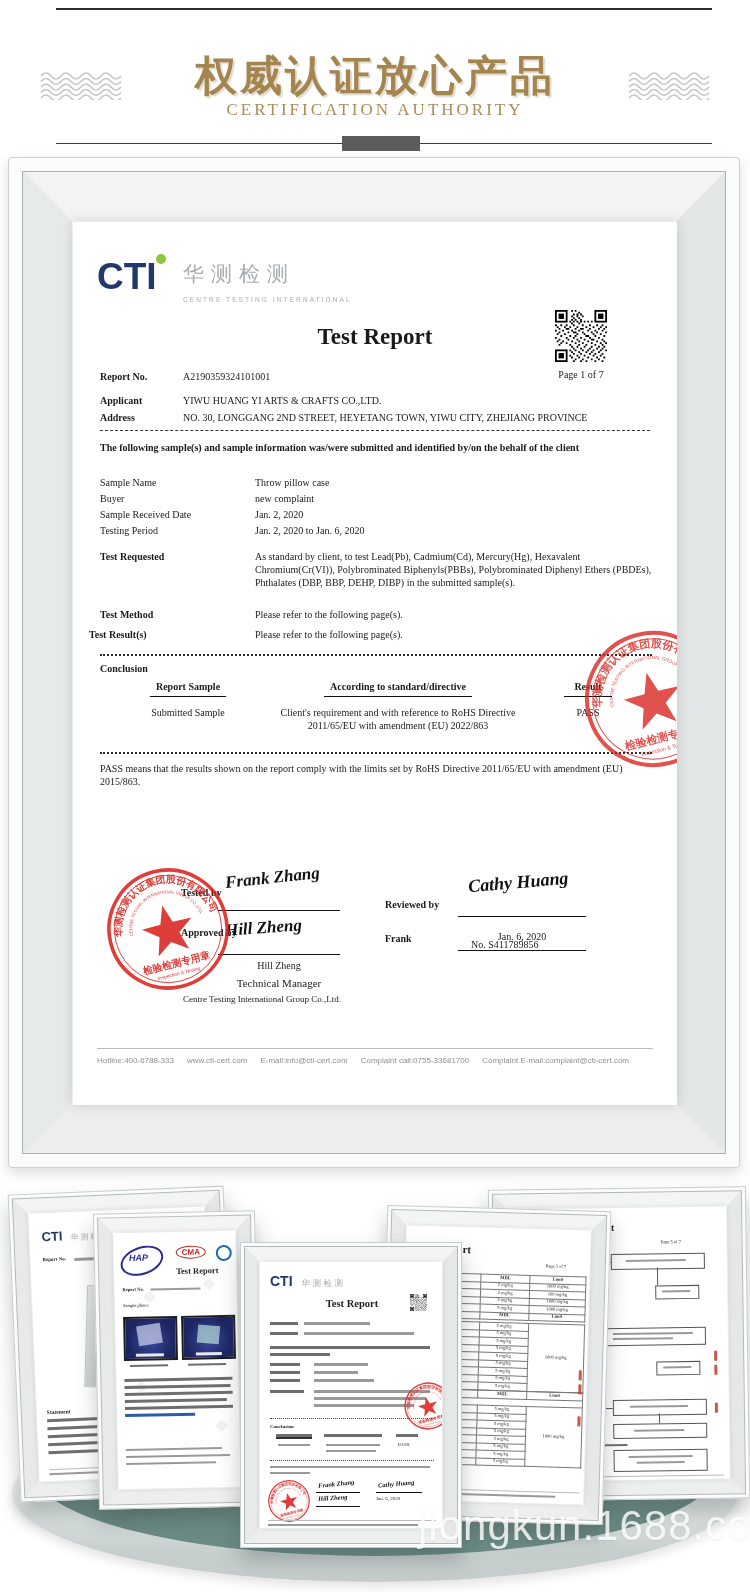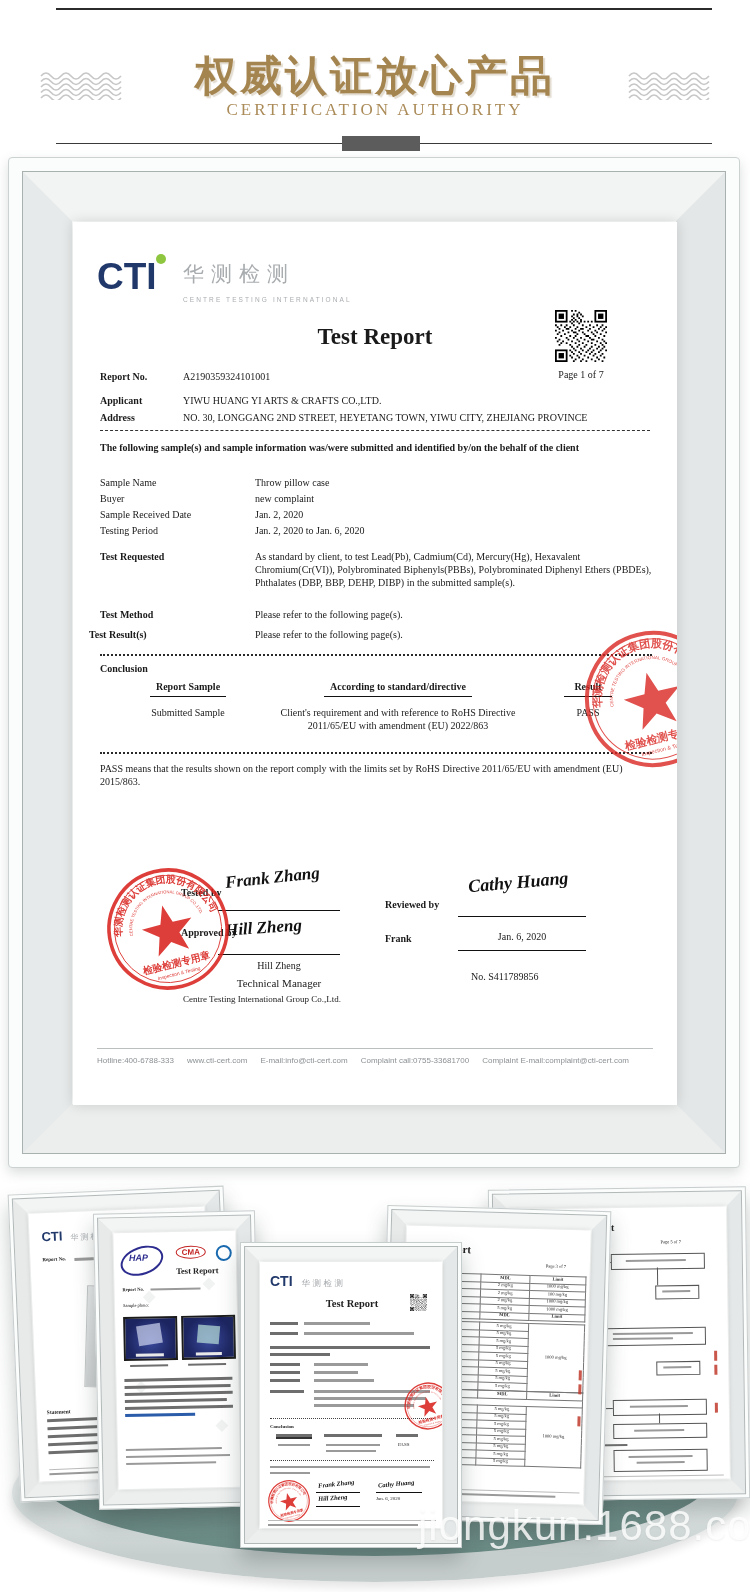--- a/index.html
+++ b/index.html
@@ -174,21 +174,21 @@
       <div class="sline" style="left:145px;top:732px;width:122px;"></div>
       <div class="p" style="left:145px;top:737px;width:122px;text-align:center;">Hill Zheng</div>
       <div class="p" style="left:125px;top:754px;width:162px;text-align:center;font-size:11px;">Technical Manager</div>
 
       <div class="p lb" style="left:312px;top:676px;">Reviewed by</div>
       <div class="sig abs" style="left:395px;top:650px;font-size:18px;transform:rotate(-5deg);">Cathy Huang</div>
       <div class="sline" style="left:385px;top:694px;width:128px;"></div>
       <div class="p lb" style="left:312px;top:710px;">Frank</div>
       <div class="p" style="left:385px;top:708px;width:128px;text-align:center;">Jan. 6, 2020</div>
       <div class="sline" style="left:385px;top:728px;width:128px;"></div>
-      <div class="p" style="left:398px;top:748px;">No.  S411789856</div>
+      <div class="p" style="left:398px;top:716px;">No.  S411789856</div>
 
       <div class="p" style="left:110px;top:772px;font-size:9px;">Centre Testing International Group Co.,Ltd.</div>
 
       <svg class="abs" style="left:28px;top:640px;" width="134" height="134" viewBox="0 0 150 150">
         <defs>
           <path id="arcT" d="M 23 75 A 52 52 0 1 1 127 75" fill="none"></path>
           <path id="arcI" d="M 35 75 A 40 40 0 1 1 115 75" fill="none"></path>
         </defs>
         <g id="stampg" opacity="0.88" transform="rotate(-14 75 75)">
           <circle cx="75" cy="75" r="66" fill="none" stroke="#d9241f" stroke-width="4"></circle>

